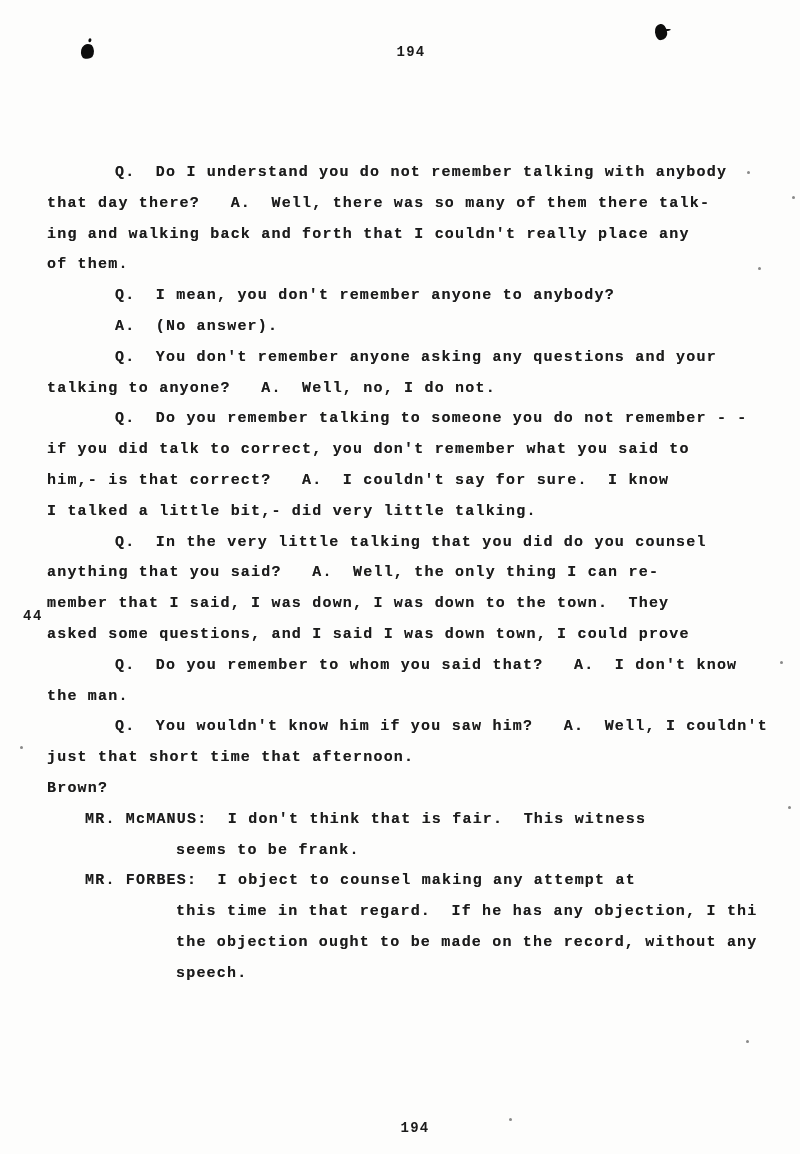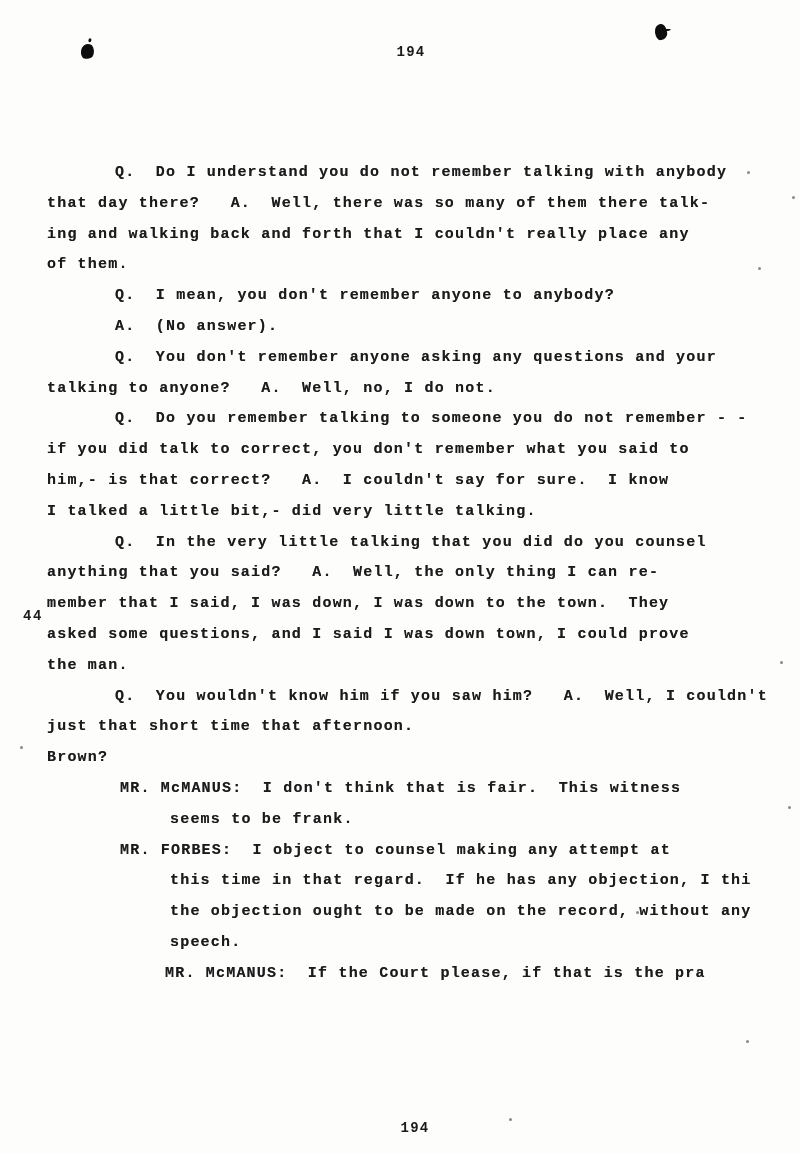--- a/index.html
+++ b/index.html
@@ -46,22 +46,22 @@
     white-space: pre;
     height: 30.8px;
     line-height: 30.8px;
     font-size: 15px;
     font-weight: 700;
     letter-spacing: 1.2px;
     text-shadow: 0 0 0.5px rgba(20,20,20,0.55);
   }
   .tline.q-first   { padding-left: 115px; }
   .tline.q-cont    { padding-left: 47px;  }
-  .tline.atty-first{ padding-left: 120px; }
-  .tline.atty-cont { padding-left: 170px; }
+  .tline.atty-first{ padding-left: 85px; }
+  .tline.atty-cont { padding-left: 170px; margin-left: 6px; }
   .tline.atty-last { padding-left: 165px; }
   .ink-blot {
     position: absolute;
     background: #0d0d0d;
     border-radius: 55% 45% 60% 40% / 50% 60% 40% 55%;
   }
   .ink-blot.b1 { left: 81px;  top: 44px; width: 13px; height: 15px; transform: rotate(12deg); }
   .ink-blot.b1::after {
     content: ""; position: absolute; left: 5px; top: -6px;
     width: 3px; height: 4px; background: #0d0d0d; border-radius: 50%;
@@ -110,31 +110,31 @@
       <div class="tline q-first">Q.  You don't remember anyone asking any questions and your</div>
       <div class="tline q-cont">talking to anyone?   A.  Well, no, I do not.</div>
       <div class="tline q-first">Q.  Do you remember talking to someone you do not remember - -</div>
       <div class="tline q-cont">if you did talk to correct, you don't remember what you said to</div>
       <div class="tline q-cont">him,- is that correct?   A.  I couldn't say for sure.  I know</div>
       <div class="tline q-cont">I talked a little bit,- did very little talking.</div>
       <div class="tline q-first">Q.  In the very little talking that you did do you counsel</div>
       <div class="tline q-cont">anything that you said?   A.  Well, the only thing I can re-</div>
       <div class="tline q-cont">member that I said, I was down, I was down to the town.  They</div>
       <div class="tline q-cont">asked some questions, and I said I was down town, I could prove</div>
+      <div class="tline q-first">Q.  Do you remember to whom you said that?   A.  I don't know</div>
       <div class="tline q-cont">the man.</div>
       <div class="tline q-first">Q.  You wouldn't know him if you saw him?   A.  Well, I couldn't</div>
       <div class="tline q-cont">just that short time that afternoon.</div>
       <div class="tline q-cont">Brown?</div>
       <div class="tline atty-first">MR. McMANUS:  I don't think that is fair.  This witness</div>
       <div class="tline atty-cont">seems to be frank.</div>
       <div class="tline atty-first">MR. FORBES:  I object to counsel making any attempt at</div>
       <div class="tline atty-cont">this time in that regard.  If he has any objection, I thi</div>
       <div class="tline atty-cont">the objection ought to be made on the record, without any</div>
       <div class="tline atty-cont">speech.</div>
-      <div class="tline atty-last">MR. McMANUS:  If the Court please, if that is the pra</div>
     </div>
 
   <div class="page-number bottom">194</div>
 
   <span class="speck s1"></span>
   <span class="speck s2"></span>
   <span class="speck s3"></span>
   <span class="speck s4"></span>
   <span class="speck s5"></span>
   <span class="speck s6"></span>

